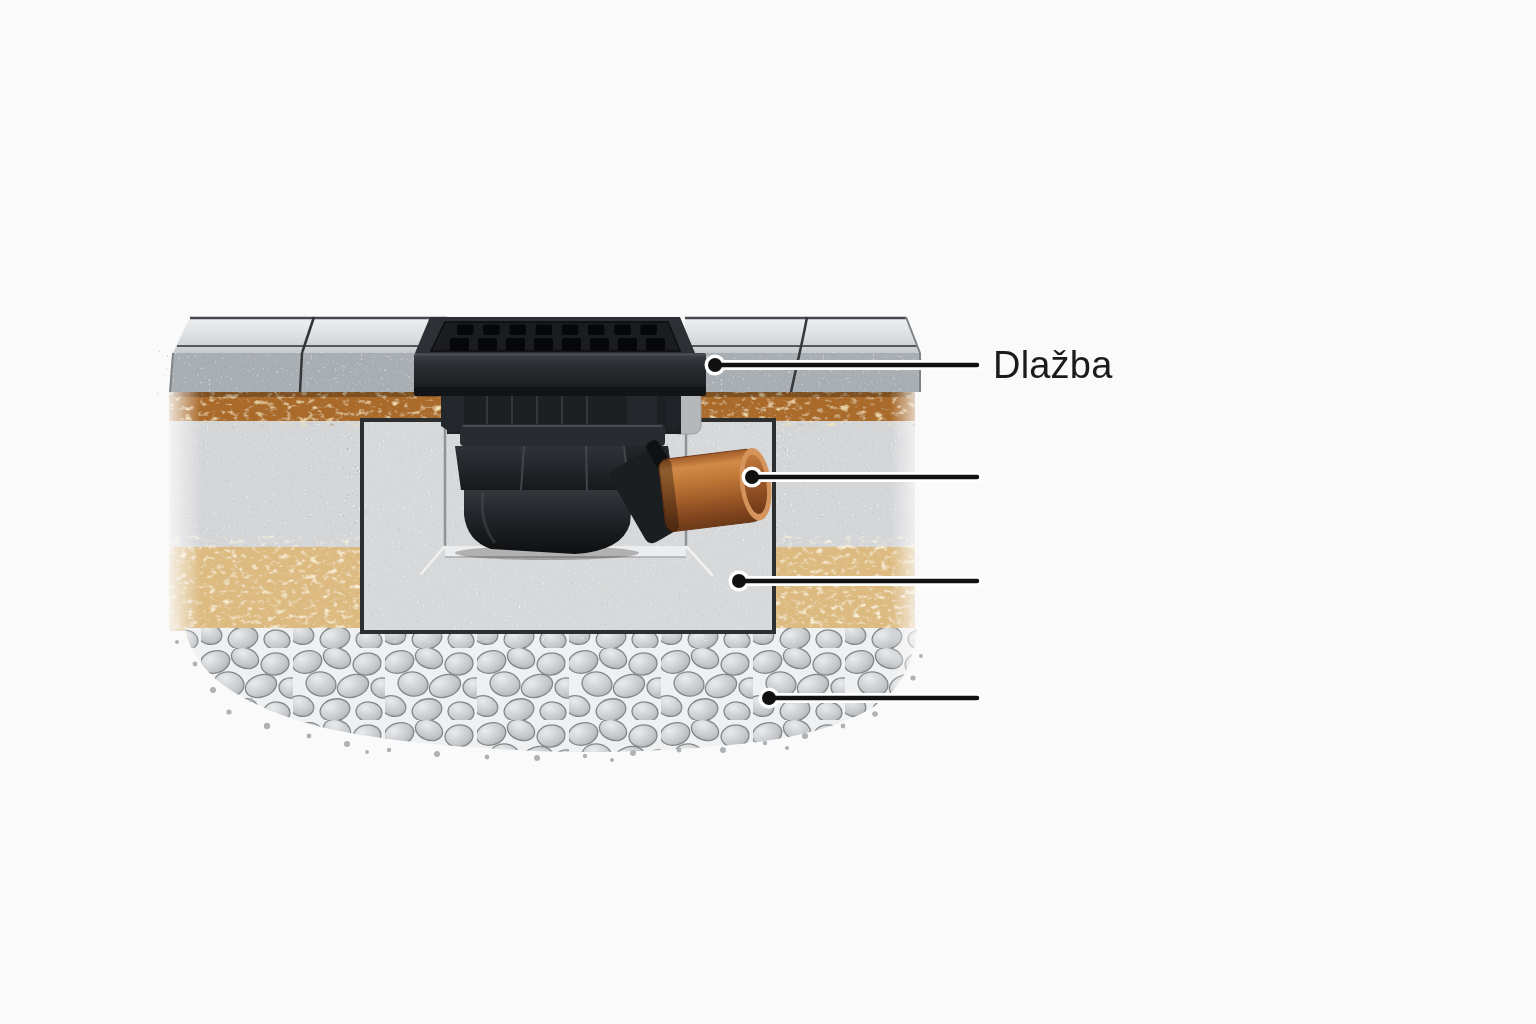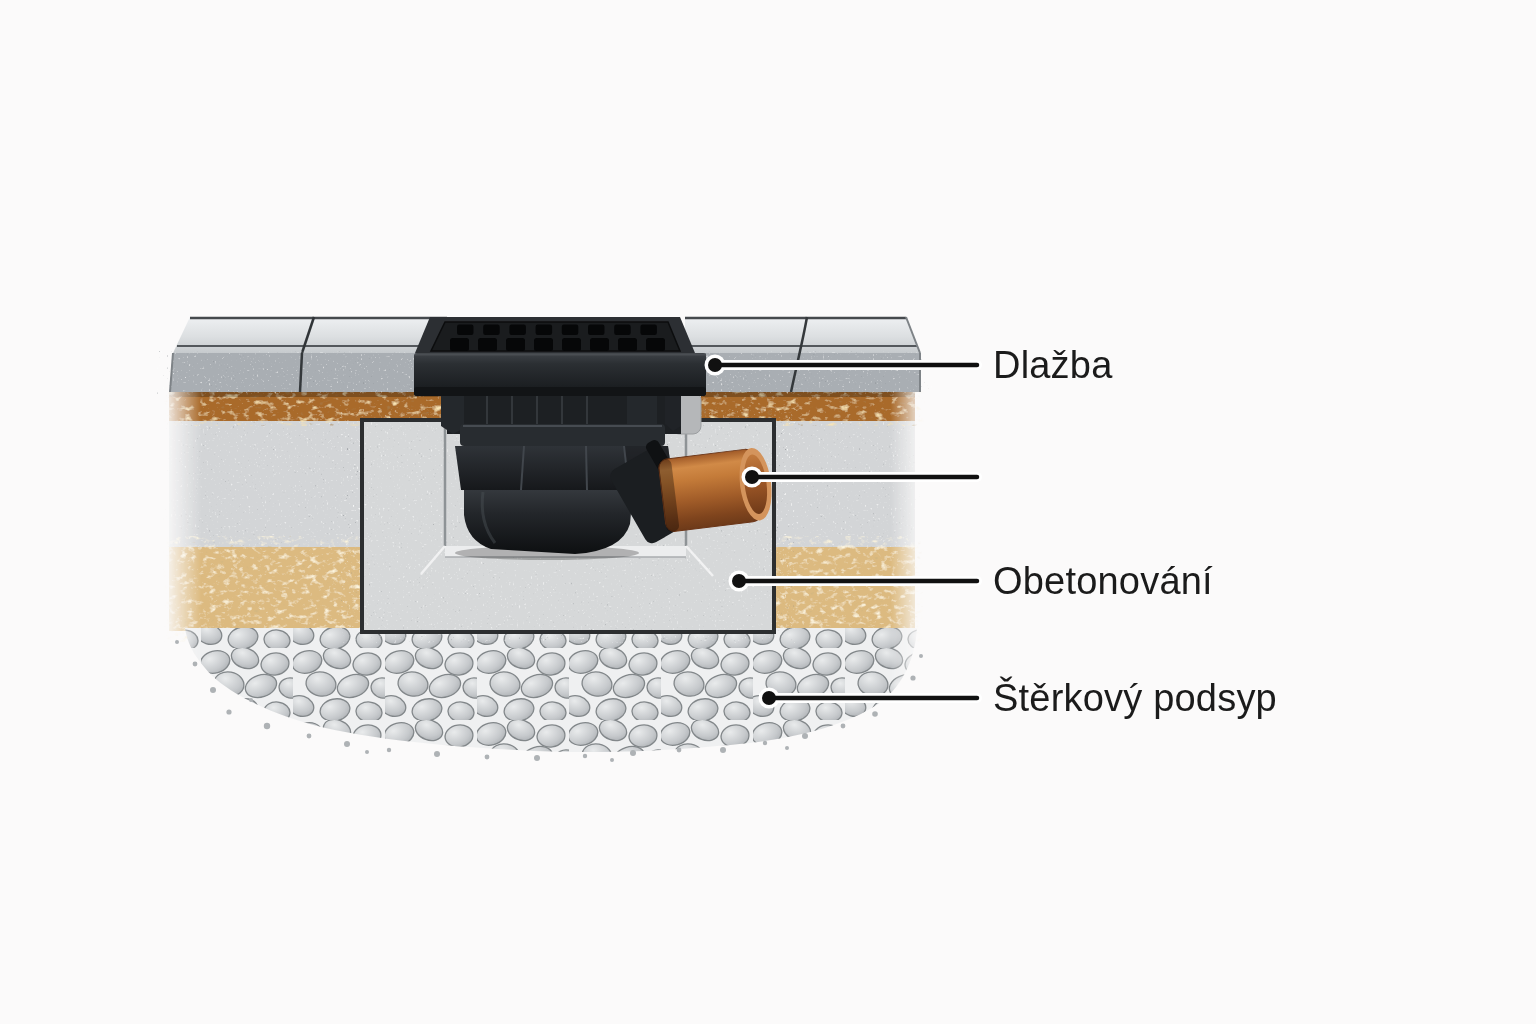--- a/index.html
+++ b/index.html
@@ -307,16 +307,14 @@
     <g>
       <line x1="752" y1="698" x2="960" y2="698" stroke="#fff" stroke-width="10"></line>
       <circle cx="752" cy="698" r="10.5" fill="#fff"></circle>
       <line x1="752" y1="698" x2="960" y2="698" stroke="#111" stroke-width="4.5"></line>
       <circle cx="752" cy="698" r="7" fill="#111"></circle>
     </g>
   </g>
 </svg>
 
 <div class="callout-label" style="top:365px">Dlažba</div>
-<div class="callout-label" style="top:581px">Obetonování</div>
-<div class="callout-label" style="top:698px">Štěrkový podsyp</div>
 
 </div>
 
 </body></html>

